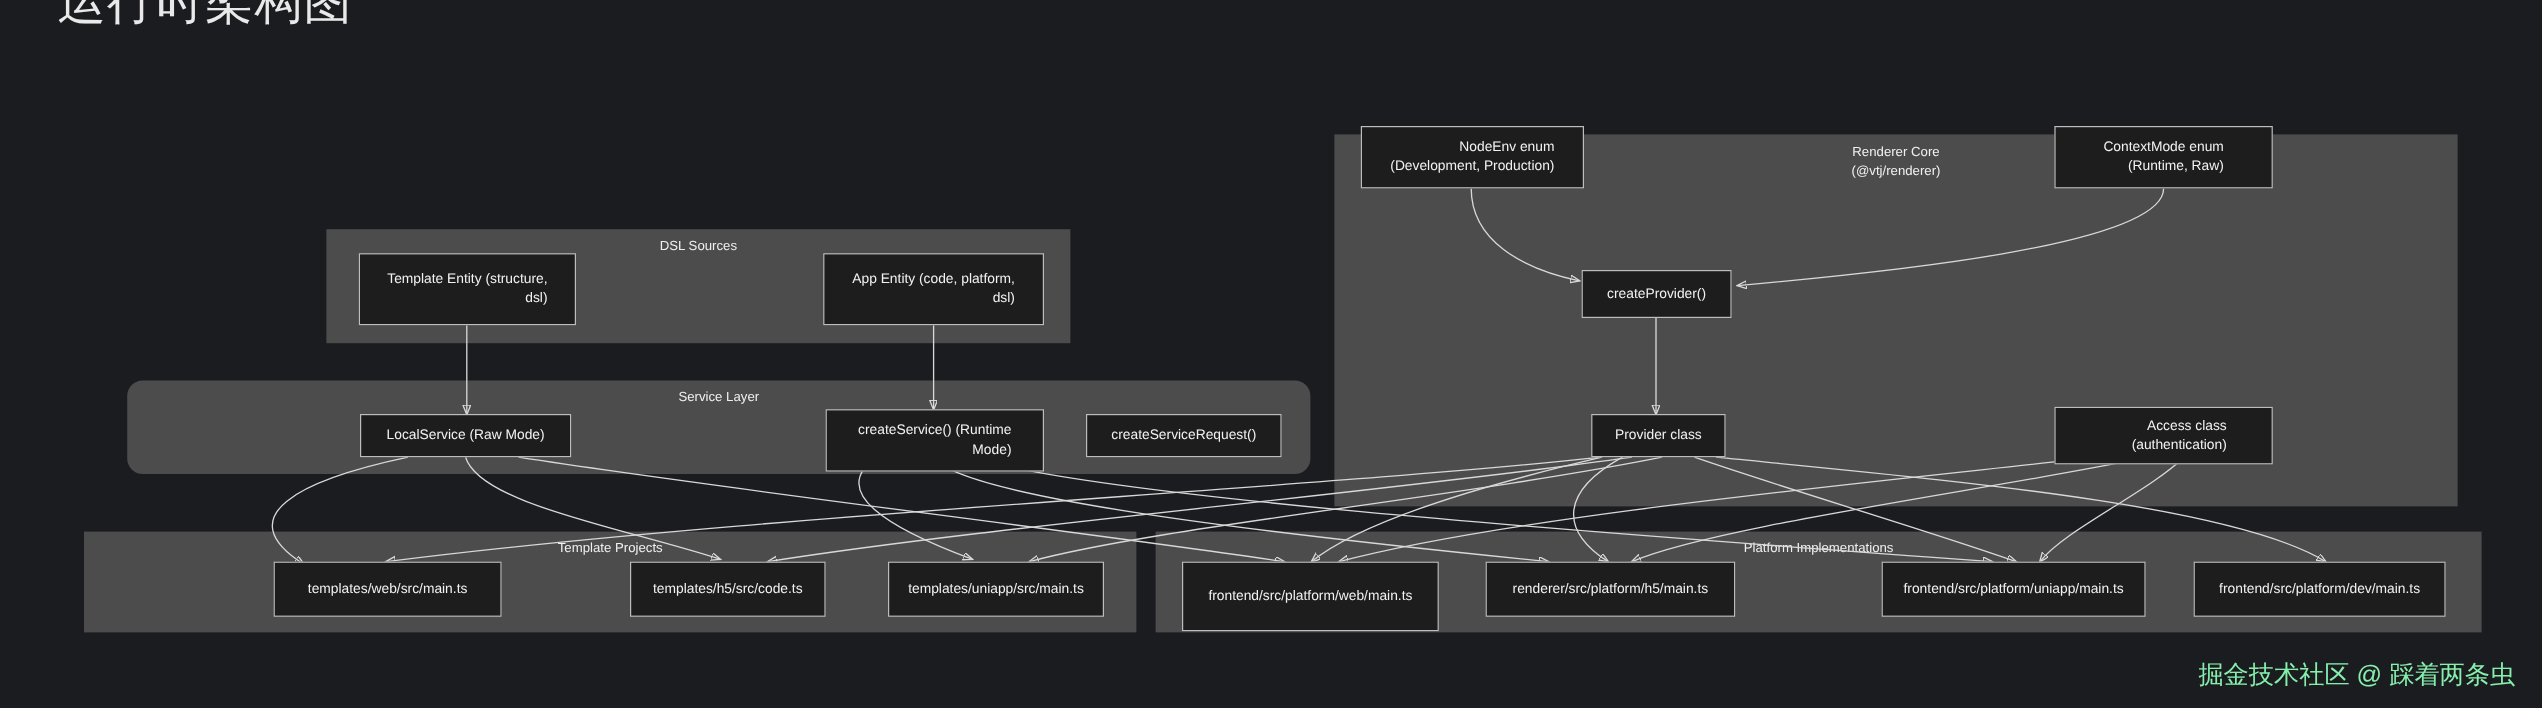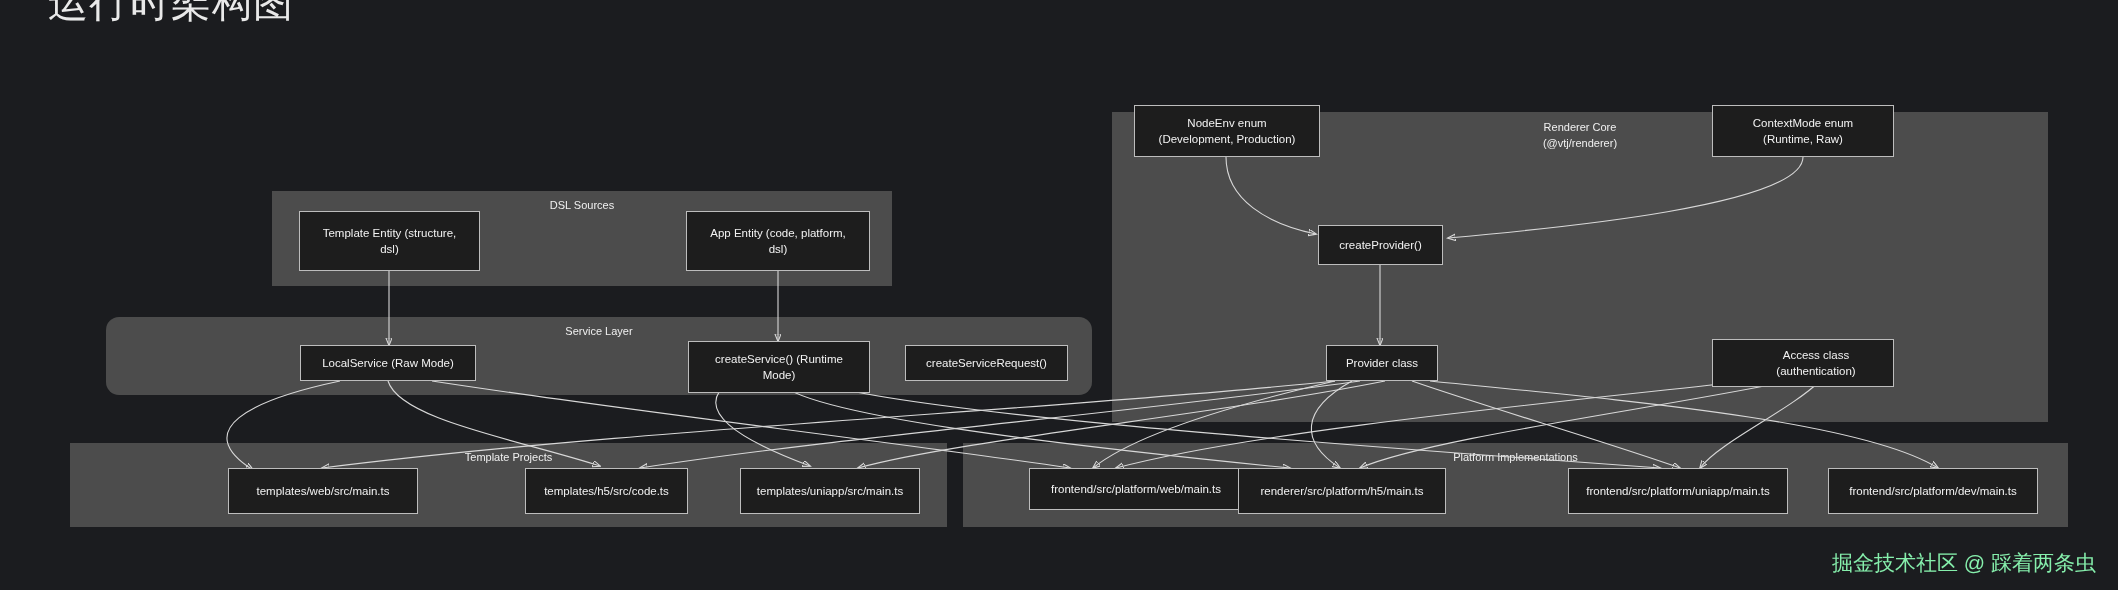--- a/index.html
+++ b/index.html
@@ -57,21 +57,21 @@
 
   
   .node {
     position: absolute;
     background: #1d1d1d;
     border: 1px solid #bdbdbd;
     box-sizing: border-box;
     display: flex;
     align-items: center;
     justify-content: center;
-    text-align: center;
+    text-align: right;
     font-size: 11.5px;
     line-height: 16px;
     color: #f2f2f2;
     padding: 2px 6px;
     white-space: pre-line;
   }
 
   
   #edges {
     position: absolute;
@@ -204,21 +204,21 @@
   <div class="node" style="left:228px; top:468px; width:190px; height:46px;">
     <span>templates/web/src/main.ts</span>
   </div>
   <div class="node" style="left:525px; top:468px; width:163px; height:46px;">
     <span>templates/h5/src/code.ts</span>
   </div>
   <div class="node" style="left:740px; top:468px; width:180px; height:46px;">
     <span>templates/uniapp/src/main.ts</span>
   </div>
 
-  <div class="node" style="left:985px; top:468px; width:214px; height:42px;margin-left:44px;">
+  <div class="node" style="left:985px; top:468px; width:214px; height:58px;">
     <span>frontend/src/platform/web/main.ts</span>
   </div>
   <div class="node" style="left:1238px; top:468px; width:208px; height:46px;">
     <span>renderer/src/platform/h5/main.ts</span>
   </div>
   <div class="node" style="left:1568px; top:468px; width:220px; height:46px;">
     <span>frontend/src/platform/uniapp/main.ts</span>
   </div>
   <div class="node" style="left:1828px; top:468px; width:210px; height:46px;">
     <span>frontend/src/platform/dev/main.ts</span>

